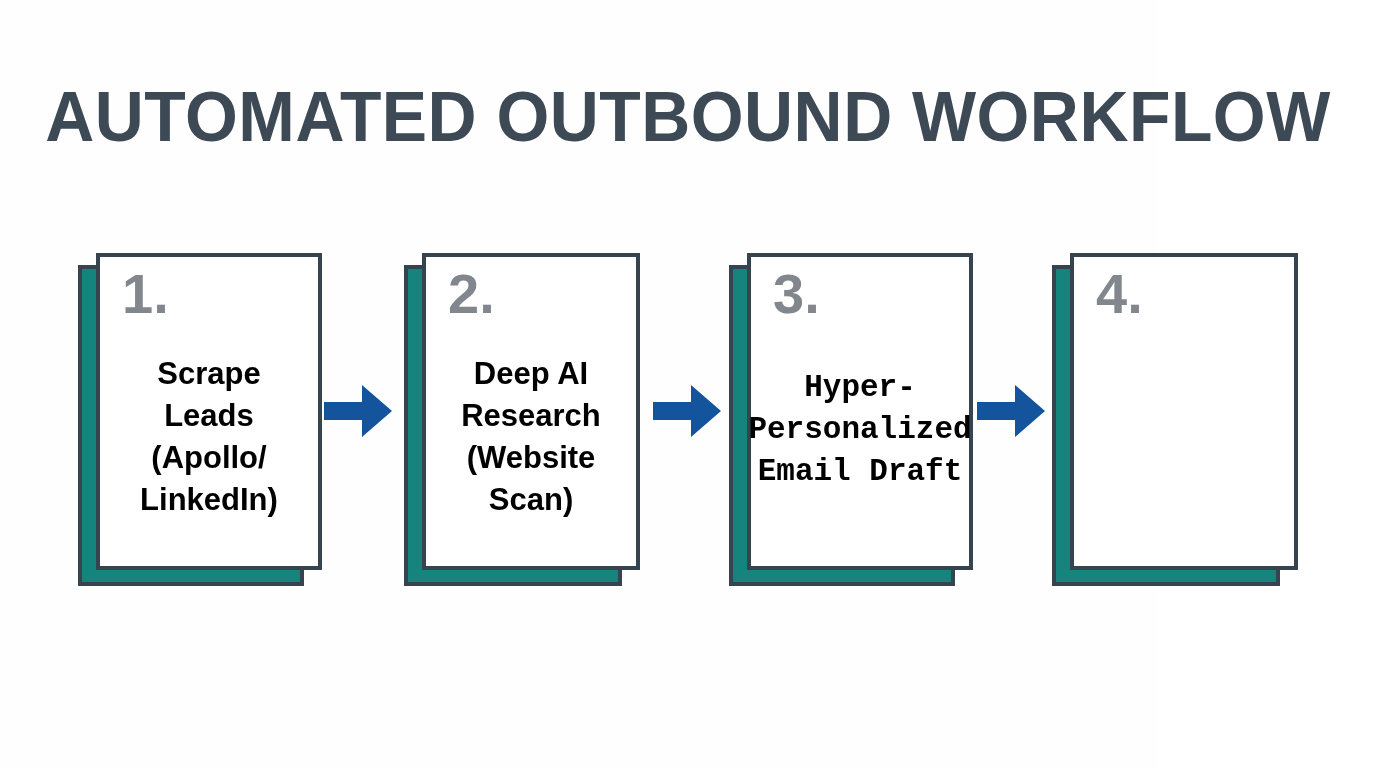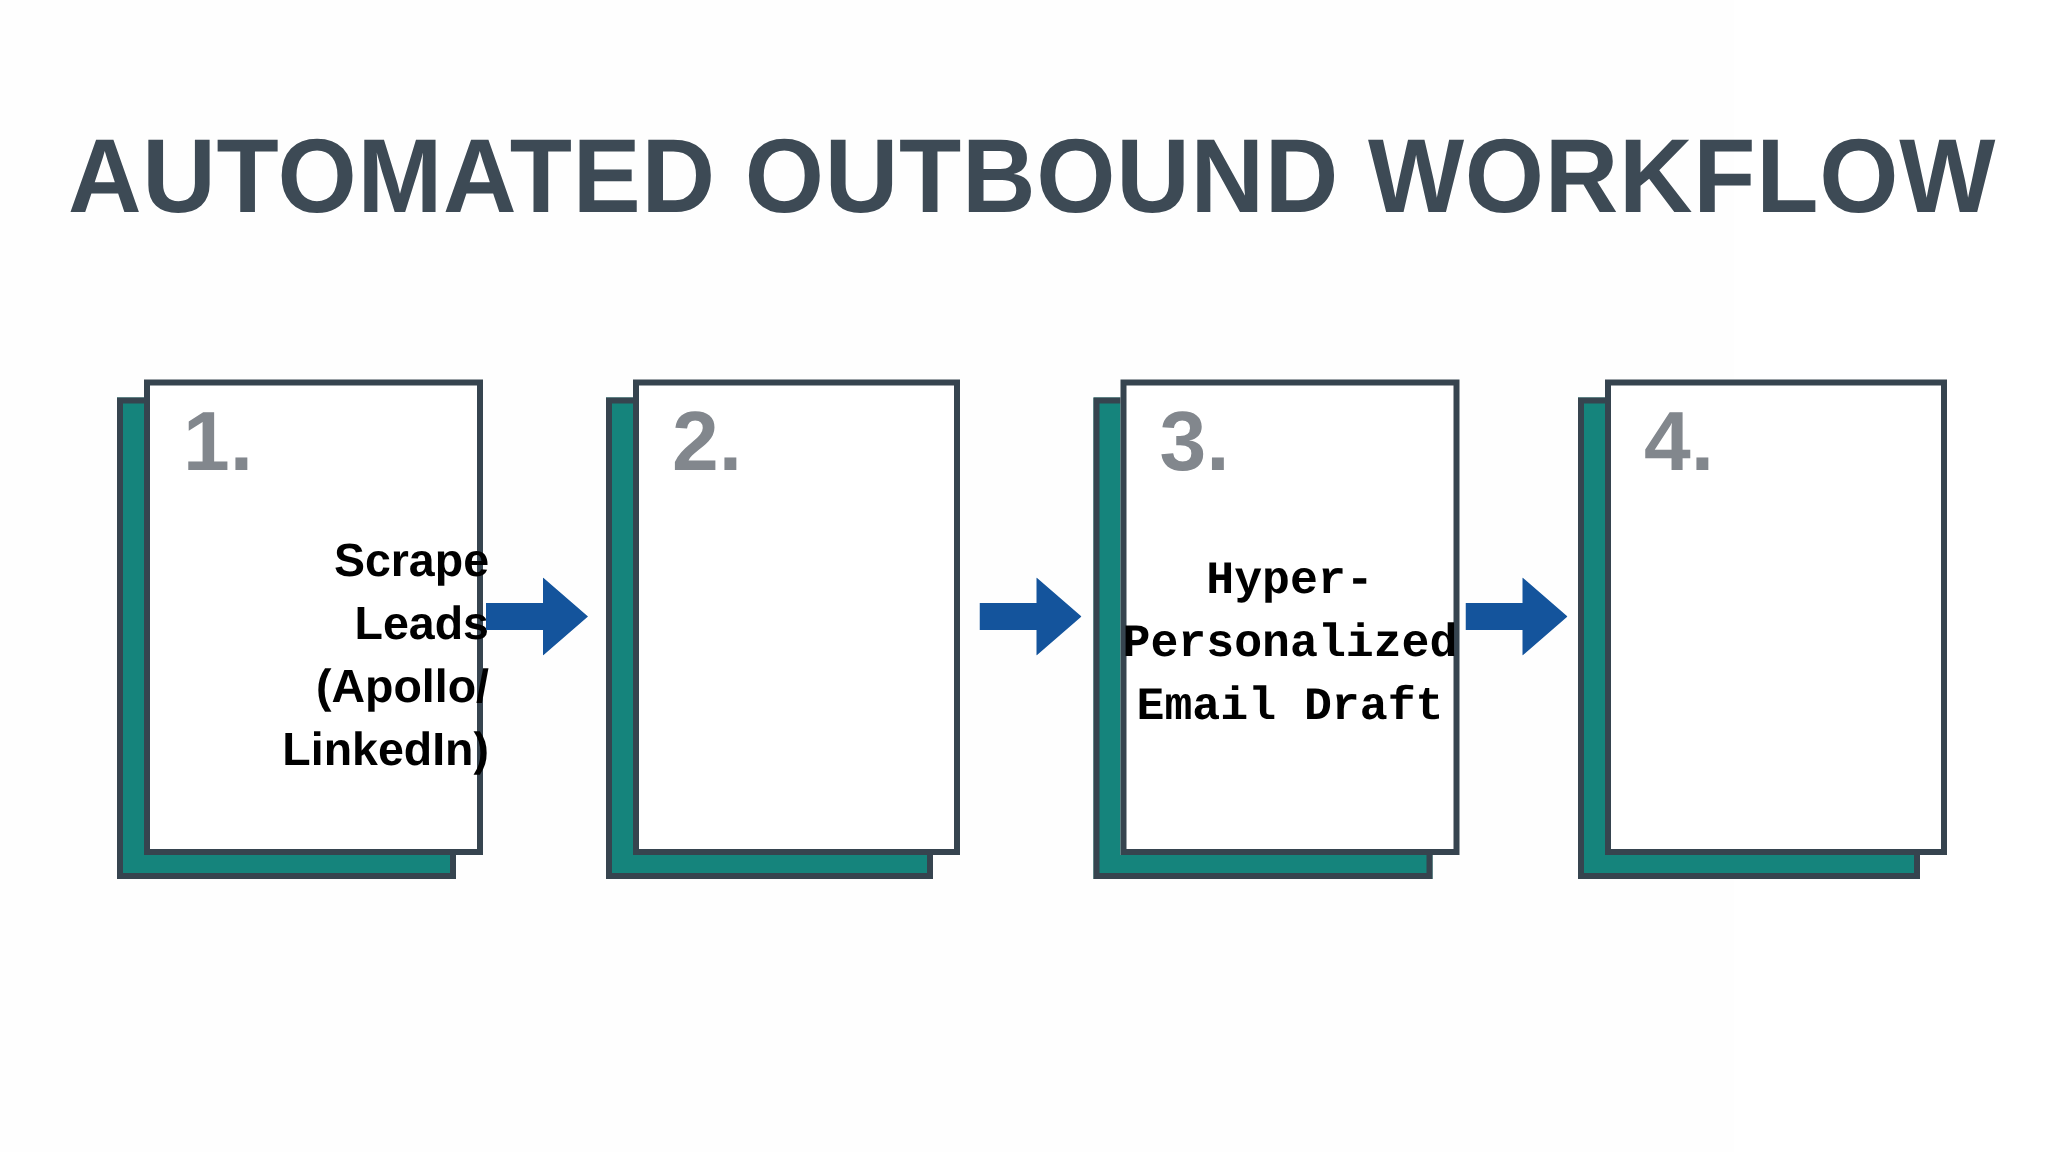--- a/index.html
+++ b/index.html
@@ -85,21 +85,21 @@
     line-height: 42px;
     white-space: pre-line;
   }
 
   
   #step-1 { left: 96px;  width: 226px; }
   #step-2 { left: 422px; width: 218px; }
   #step-3 { left: 747px; width: 226px; }
   #step-4 { left: 1070px; width: 228px; }
 
-  #step-1 .step-label { top: 96px; text-align: right; }
+  #step-1 .step-label { top: 96px; }
   #step-2 .step-label { top: 96px; }
   #step-3 .step-label { top: 110px; font-family: Liberation Mono, monospace; }
   #step-4 .step-label { top: 128px; }
 
   
   .arrow {
     position: absolute;
     top: 385px;
     width: 68px;
     height: 52px;
@@ -130,20 +130,24 @@
   <div class="arrow" id="arrow-1">
     <svg viewBox="0 0 68 52" xmlns="http://www.w3.org/2000/svg">
       <polygon points="0,17 38,17 38,0 68,26 38,52 38,35 0,35" fill="#14549c"></polygon>
     </svg>
   </div>
 
   <div class="step" id="step-2">
     <div class="step-shadow"></div>
     <div class="step-card">
       <div class="step-number">2.</div>
+      <div class="step-label">Deep AI
+Research
+(Website
+Scan)</div>
     </div>
   </div>
 
   <div class="arrow" id="arrow-2">
     <svg viewBox="0 0 68 52" xmlns="http://www.w3.org/2000/svg">
       <polygon points="0,17 38,17 38,0 68,26 38,52 38,35 0,35" fill="#14549c"></polygon>
     </svg>
   </div>
 
   <div class="step" id="step-3">

